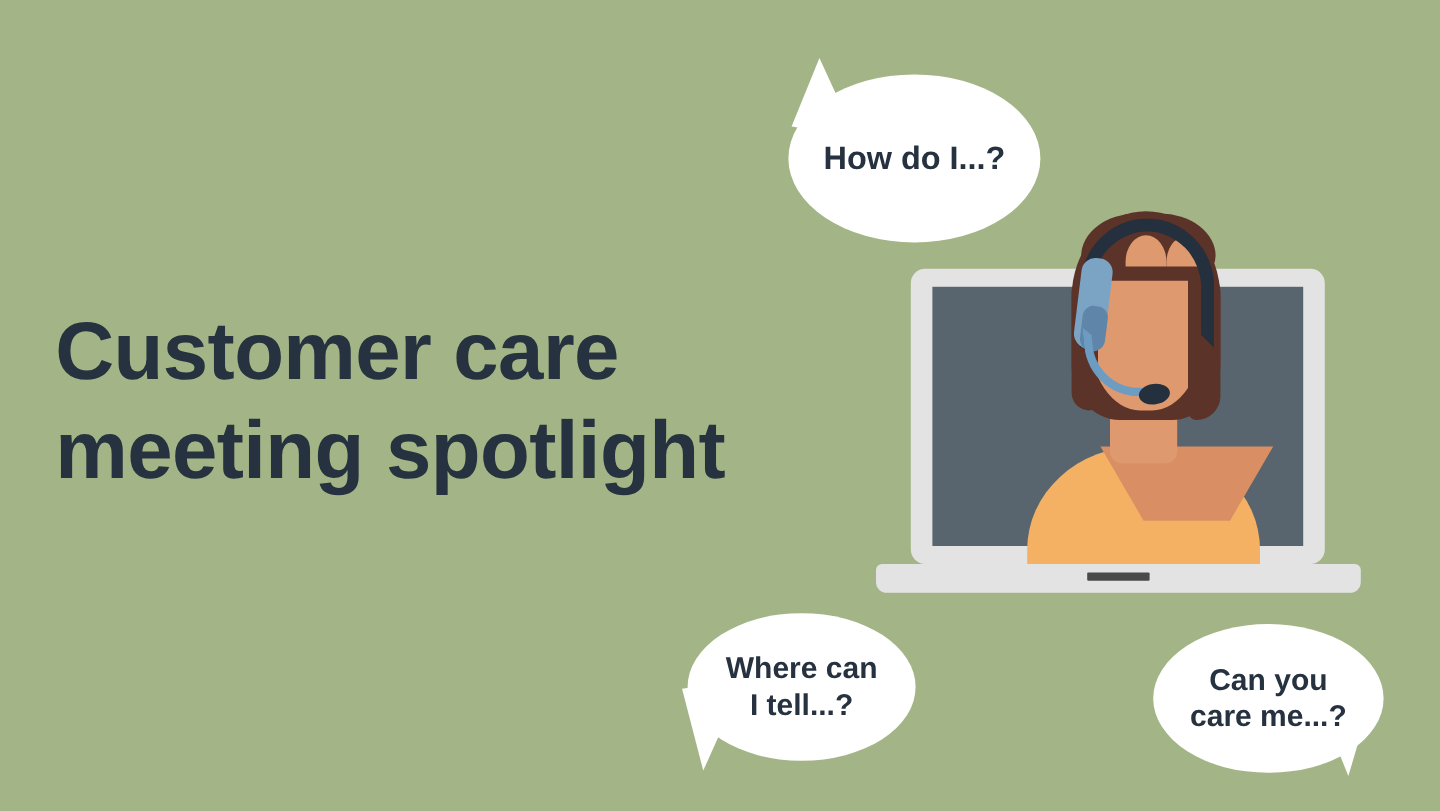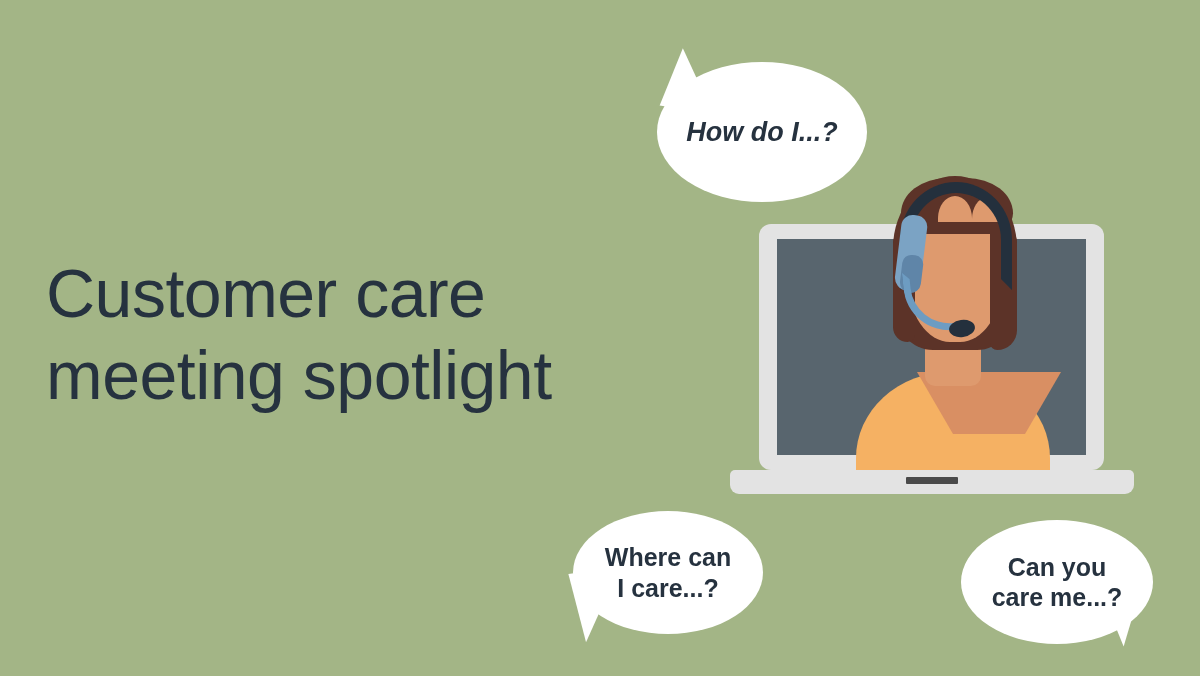--- a/index.html
+++ b/index.html
@@ -19,21 +19,21 @@
   }
 
   
   .headline {
     position: absolute;
     left: 46px;
     top: 252px;
     width: 620px;
     color: #26323f;
     font-size: 68px;
-    font-weight: normal;
+    font-weight: bold;
     line-height: 82px;
     letter-spacing: -0.5px;
     white-space: pre-line;
   }
 
   
   .laptop { position: absolute; }
 
   .laptop-lid {
     position: absolute;
@@ -270,21 +270,20 @@
     height: 0;
   }
 
   
   #bubble-how {
     left: 657px;
     top: 62px;
     width: 210px;
     height: 140px;
     font-size: 27px;
-    font-style: italic;
   }
   #tail-how {
     left: 664px;
     top: 50px;
     border-left: 14px solid transparent;
     border-right: 40px solid transparent;
     border-bottom: 60px solid #ffffff;
     transform: rotate(9deg);
   }
 
@@ -362,21 +361,21 @@
   </div>
 
   <div class="bubble-tail" id="tail-how"></div>
   <div class="bubble" id="bubble-how">
     <span class="bubble-text">How do I...?</span>
   </div>
 
   <div class="bubble-tail" id="tail-where"></div>
   <div class="bubble" id="bubble-where">
     <span class="bubble-text">Where can
-I care...?</span>
+I tell...?</span>
   </div>
 
   <div class="bubble-tail" id="tail-can"></div>
   <div class="bubble" id="bubble-can">
     <span class="bubble-text">Can you
 care me...?</span>
   </div>
 
 </div>
 

